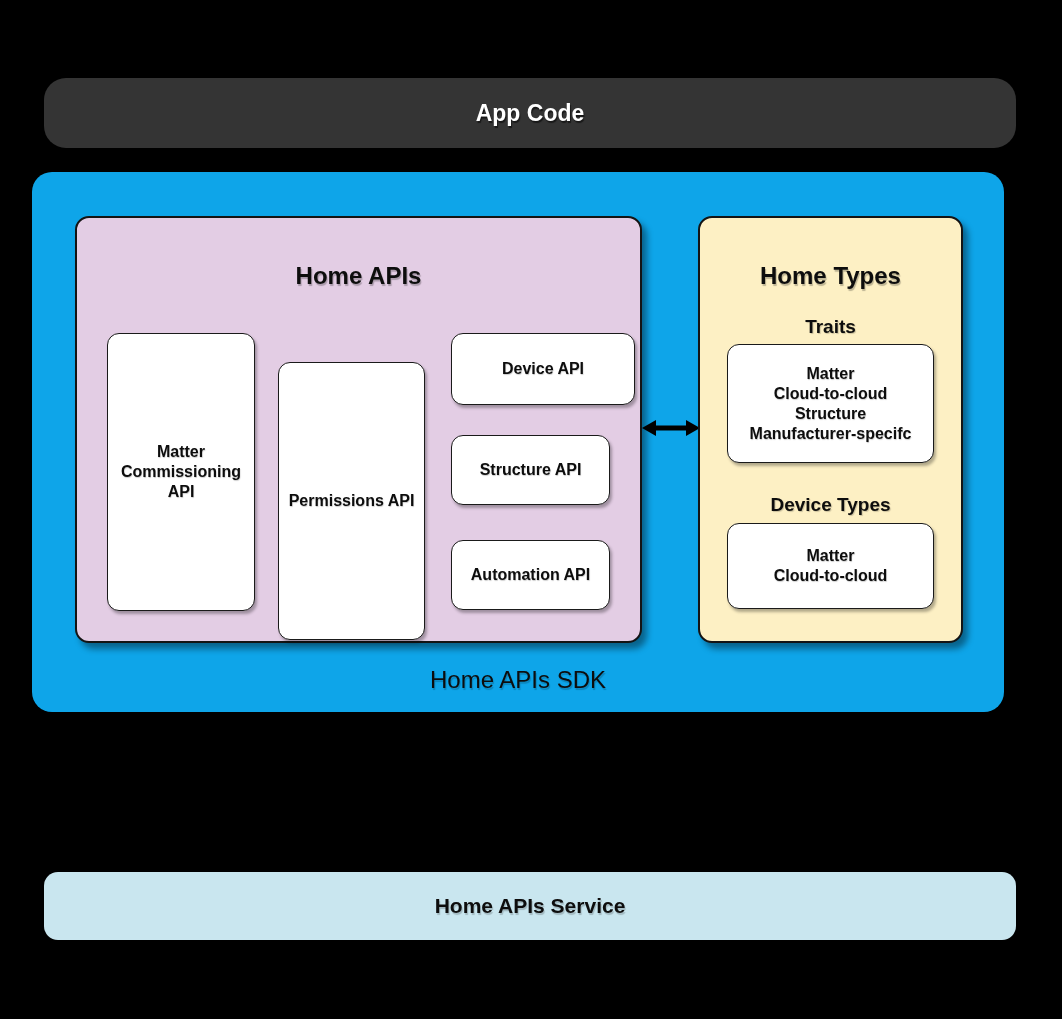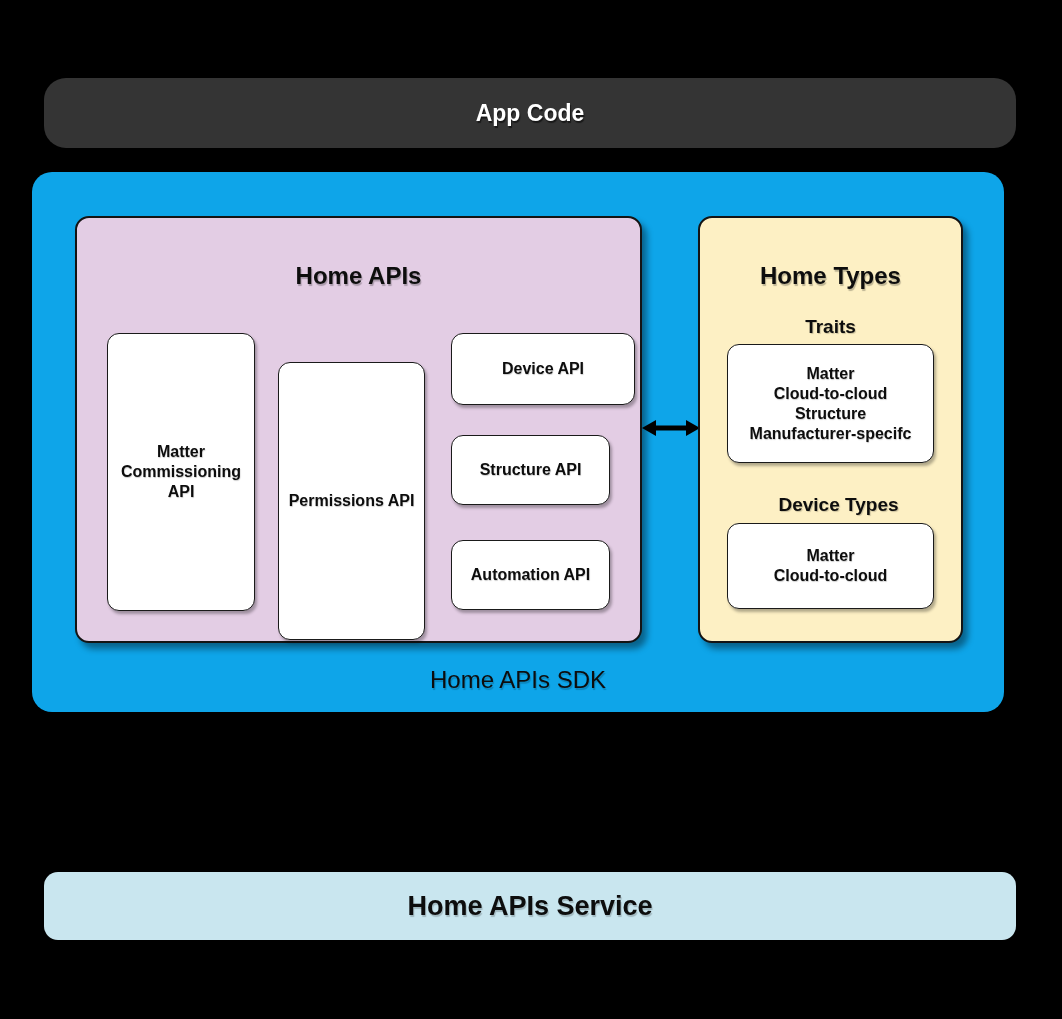--- a/index.html
+++ b/index.html
@@ -89,36 +89,36 @@
     text-shadow: 0.5px 1px 1px rgba(0,0,0,0.2);
   }
   .matter-commissioning { left: 30px; top: 115px; width: 148px; height: 278px; }
   .permissions          { left: 201px; top: 115px; width: 147px; height: 278px; margin-top: 29px; }
   .device               { left: 374px; top: 115px; width: 184px; height: 72px; }
   .structure            { left: 374px; top: 217px; width: 159px; height: 70px; }
   .automation           { left: 374px; top: 322px; width: 159px; height: 70px; }
 
   .traits-heading       { top: 98px; }
   .traits-box           { left: 27px; top: 126px; width: 207px; height: 119px; }
-  .device-types-heading { top: 276px; margin-left: 8px; }
+  .device-types-heading { top: 276px; }
   .device-types-box     { left: 27px; top: 305px; width: 207px; height: 86px; }
 
   
   .arrow {
     left: 608px; top: 240px; width: 62px; height: 32px;
   }
 
   
   .service {
     left: 44px; top: 872px; width: 972px; height: 68px;
     background: #C9E6EF;
     border-radius: 14px;
     display: flex; align-items: center; justify-content: center;
     color: #0d0d0d;
-    font-size: 27px; font-weight: 700;
+    font-size: 21px; font-weight: 700;
     text-shadow: 1px 1.5px 1px rgba(0,0,0,0.2);
     box-shadow: 3px 4px 6px rgba(0,0,0,0.6);
   }
 </style>
 </head>
 <body>
 
 <div class="canvas">
 
   <div class="abs app-code">

